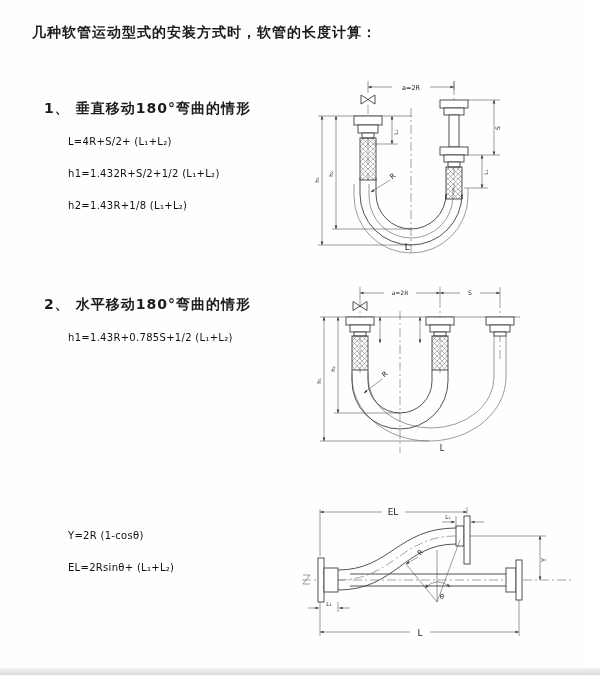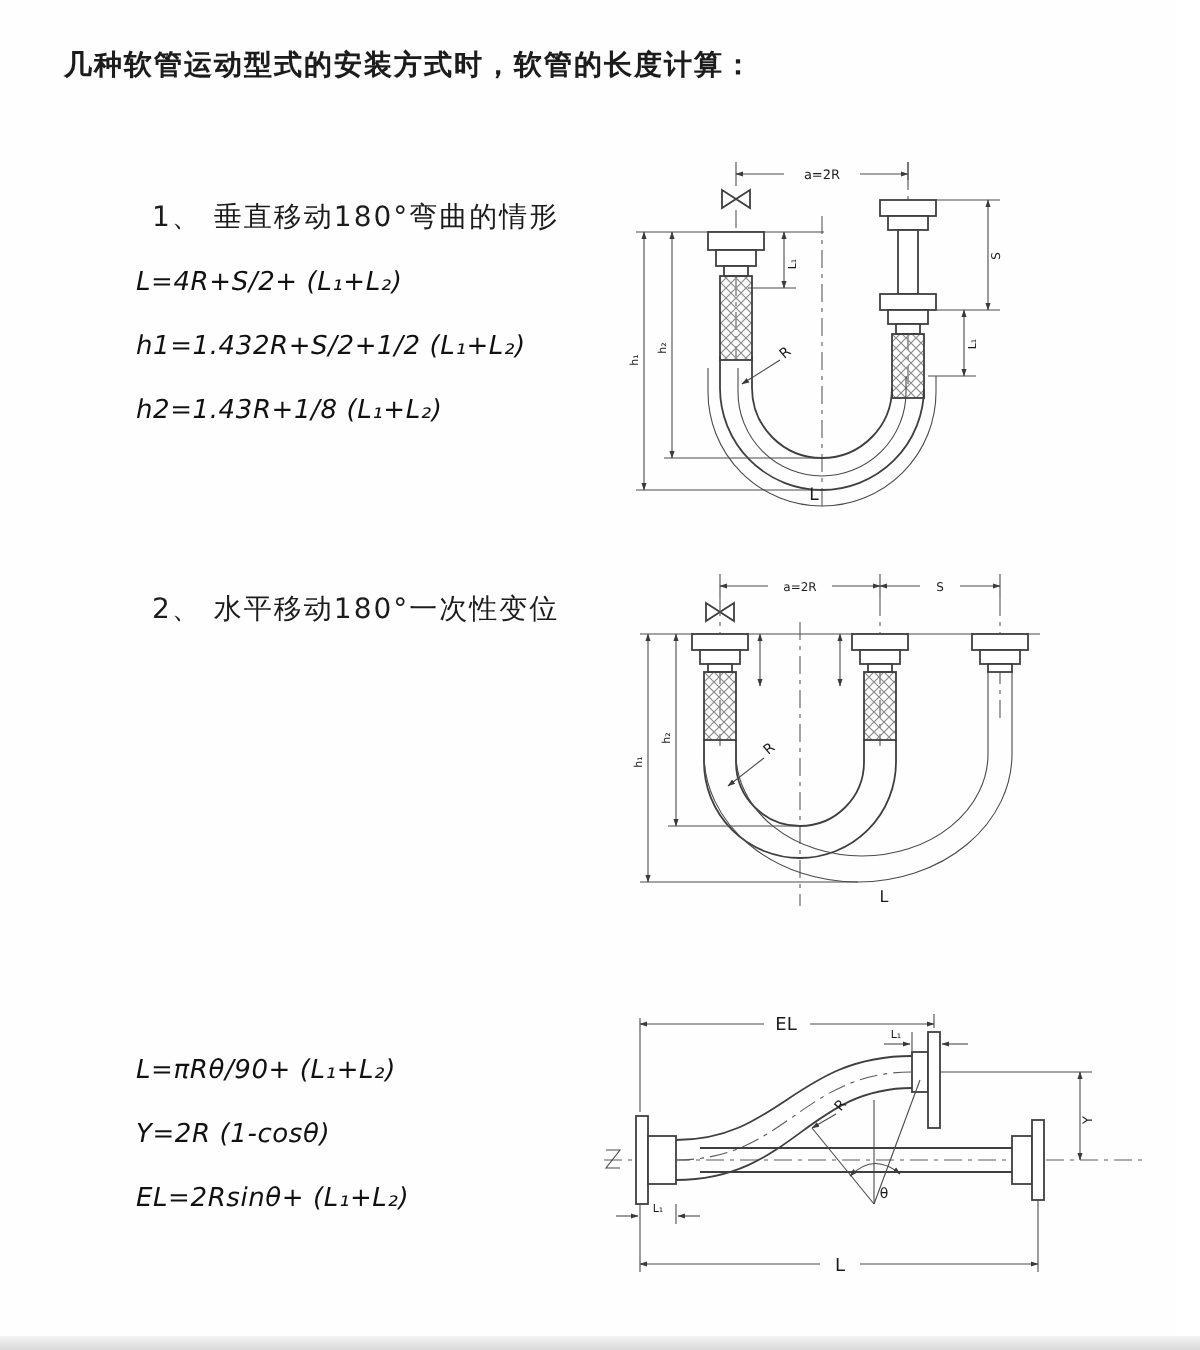--- a/index.html
+++ b/index.html
@@ -6,26 +6,26 @@
   body{
     width:600px;height:675px;background:#ffffff;overflow:hidden;
     font-family:"DejaVu Sans","Liberation Sans",sans-serif;
   }
   .page{position:relative;width:588px;height:675px;background:#fefefe;}
   .doc-title{
     position:absolute;left:32px;top:24px;
     font-size:14px;font-weight:700;color:#1c1c1c;letter-spacing:1px;
   }
   .section{position:absolute;left:44px;color:#1c1c1c;}
-  .sec-heading{font-size:14px;font-weight:400;letter-spacing:1px;white-space:nowrap;margin-left:32px;}
+  .sec-heading{font-size:14px;font-weight:700;letter-spacing:1px;white-space:nowrap;}
   .sec-heading .idx{margin-right:6px;}
   .formulas{margin-top:8px;margin-left:24px;}
   .formula{
-    font-size:13px;font-weight:400;color:#111;
-    height:32px;line-height:32px;white-space:nowrap;letter-spacing:0.3px;font-style:italic;
+    font-size:10px;font-weight:400;color:#111;
+    height:32px;line-height:32px;white-space:nowrap;letter-spacing:0.3px;
   }
   .diagram{position:absolute;}
   .diagram text{fill:#1c1c1c;font-family:"DejaVu Sans","Liberation Sans",sans-serif;}
   .bottom-strip{position:absolute;left:0;top:668px;width:600px;height:7px;
     background:linear-gradient(#f4f4f4,#d9d9d9);}
   svg .obj{stroke:#3f3f3f;stroke-width:0.9;fill:none;}
   svg .objf{stroke:#3f3f3f;stroke-width:0.9;fill:#ffffff;}
   svg .braid{stroke:#3f3f3f;stroke-width:0.9;fill:url(#braid);}
   svg .thin{stroke:#4a4a4a;stroke-width:0.55;fill:none;}
   svg .cl{stroke:#5a5a5a;stroke-width:0.55;fill:none;stroke-dasharray:9 3 2 3;}
@@ -137,23 +137,24 @@
     <g>
       <line class="thin" x1="82" y1="106" x2="63" y2="118" marker-end="url(#arw)"></line>
       <text x="86" y="104" font-size="7" text-anchor="middle" transform="rotate(-40 86 104)">R</text>
     </g>
 
     <text x="99" y="176" font-size="8.5" text-anchor="middle">L</text>
   </svg>
 
   <div class="section" style="top:296px;">
     <div class="sec-heading">
-      <span class="idx">2、</span><span>水平移动180°一次性变位</span>
+      <span class="idx">2、</span><span>水平移动180°弯曲的情形</span>
     </div>
     <div class="formulas">
+      <div class="formula">h1=1.43R+0.785S+1/2 (L₁+L₂)</div>
     </div>
   </div>
 
   <svg class="diagram" style="left:312px;top:281px;" width="264" height="182" viewBox="0 0 264 182">
 
     <g>
       <line class="thin" x1="48" y1="6" x2="48" y2="18"></line>
       <line class="thin" x1="128" y1="6" x2="128" y2="18"></line>
       <line class="thin" x1="188" y1="6" x2="188" y2="18"></line>
       <line class="thin" x1="48" y1="12" x2="72" y2="12" marker-start="url(#arw)"></line>
@@ -222,21 +223,20 @@
     <g>
       <line class="thin" x1="70" y1="98" x2="52" y2="112" marker-end="url(#arw)"></line>
       <text x="74" y="95" font-size="7" text-anchor="middle" transform="rotate(-40 74 95)">R</text>
     </g>
 
     <text x="130" y="170" font-size="8" text-anchor="middle">L</text>
   </svg>
 
   <div class="section" style="top:512px;">
     <div class="formulas">
-      <div class="formula">L=πRθ/90+ (L₁+L₂)</div>
       <div class="formula">Y=2R (1-cosθ)</div>
       <div class="formula">EL=2Rsinθ+ (L₁+L₂)</div>
     </div>
   </div>
 
   <svg class="diagram" style="left:298px;top:502px;" width="286" height="146" viewBox="0 0 286 146">
 
     <line class="cl" x1="4" y1="78" x2="274" y2="78"></line>
 
     <path class="thin" d="M5 73 L12 73 L5 82 L12 82"></path>

